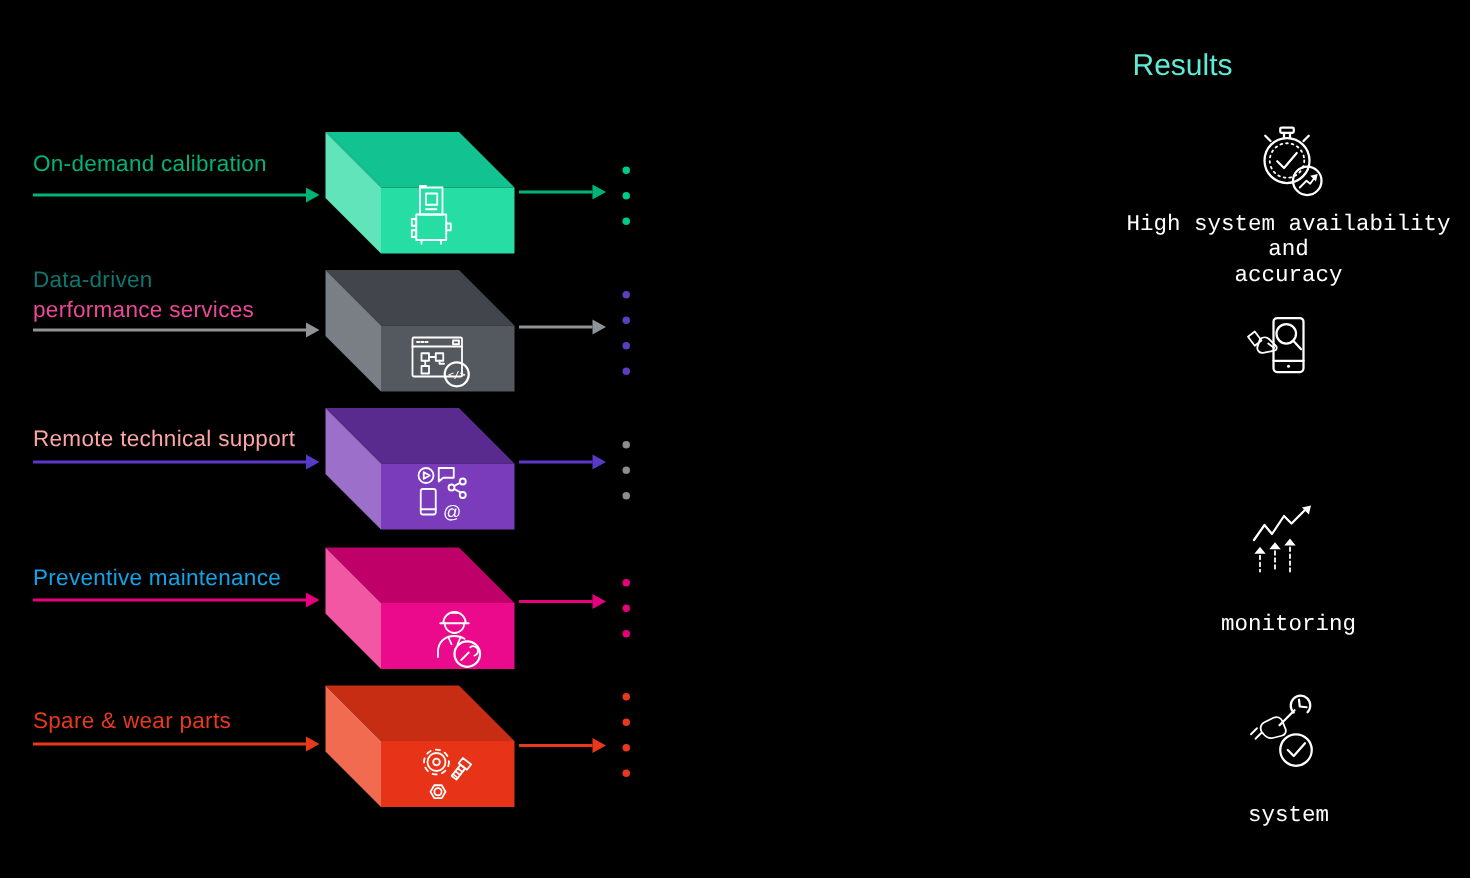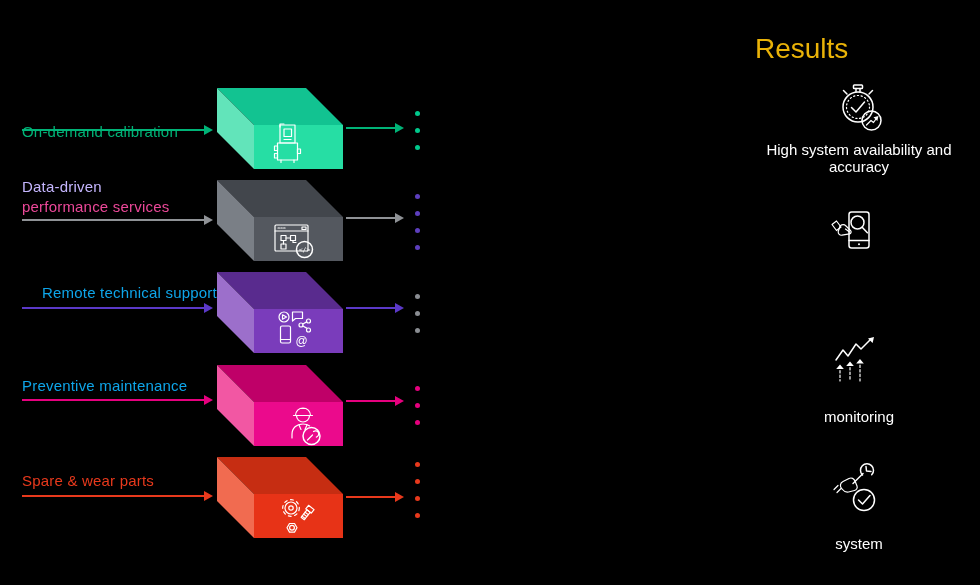--- a/index.html
+++ b/index.html
@@ -6,34 +6,34 @@
   #stage{position:relative;width:980px;height:585px;background:#000;overflow:hidden;
          font-family:"Liberation Sans", sans-serif;}
   .svc-label{position:absolute;left:22px;font-size:15px;line-height:20px;letter-spacing:.2px;}
   .hline{position:absolute;height:2px;}
   .ahead{position:absolute;width:0;height:0;border-top:5px solid transparent;
          border-bottom:5px solid transparent;border-left:9px solid #fff;}
   .dot{position:absolute;width:5px;height:5px;border-radius:50%;}
   .box-svg{position:absolute;}
   .icon-svg{position:absolute;}
   .icon-svg *{vector-effect:non-scaling-stroke;}
-  .results-title{position:absolute;left:755px;top:33px;color:#eab308;font-size:28px;}
+  .results-title{position:absolute;left:755px;top:33px;color:#5eead4;font-size:20px;}
   .caption{position:absolute;left:748px;width:222px;text-align:center;color:#fff;
-           font-size:15px;line-height:17px;}
+           font-size:15px;line-height:17px;font-family:Liberation Mono, monospace;}
   svg{display:block;}
   .stroke{fill:none;stroke:#fff;stroke-width:1.5;stroke-linecap:round;stroke-linejoin:round;}
   .thin{stroke-width:1.2;}
   .fillw{fill:#fff;stroke:none;}
 </style>
 </head>
 <body>
 
 <div id="stage">
 
-  <div class="svc-label" style="top:122px">
+  <div class="svc-label" style="top:100px">
     <span style="color: rgb(0, 179, 119);">On-demand calibration</span>
   </div>
   <div class="hline" style="left: 22px; top: 129px; width: 182px; background-color: rgb(0, 179, 119);"></div>
   <div class="ahead" style="left: 204px; top: 125px; border-left-color: rgb(0, 179, 119);"></div>
 
   <svg class="box-svg" style="left:216px;top:87px" width="128" height="83" viewBox="0 0 128 83">
     <polygon points="1,1 90,1 127,38 38,38" fill="#12c391"></polygon>
     <polygon points="1,1 38,38 38,82 1,45" fill="#62e4ba"></polygon>
     <polygon points="38,38 127,38 127,82 38,82" fill="#26dea4"></polygon>
   </svg>
@@ -49,21 +49,21 @@
     <path class="stroke thin" d="M11,39 v2.5 M24,39 v2.5"></path>
   </svg>
 
   <div class="hline" style="left: 346px; top: 127px; width: 49px; background-color: rgb(0, 179, 119);"></div>
   <div class="ahead" style="left: 395px; top: 123px; border-left-color: rgb(0, 179, 119);"></div>
   <span class="dot" style="left: 415px; top: 111px; background-color: rgb(0, 201, 140);"></span>
   <span class="dot" style="left: 415px; top: 128px; background-color: rgb(0, 201, 140);"></span>
   <span class="dot" style="left: 415px; top: 145px; background-color: rgb(0, 201, 140);"></span>
 
   <div class="svc-label" style="top:177px">
-    <span style="color: #c4b5fd;">Data-driven</span><br>
+    <span style="color: #0f766e;">Data-driven</span><br>
     <span style="color: #ec4899;">performance services</span>
   </div>
   <div class="hline" style="left: 22px; top: 219px; width: 182px; background-color: rgb(143, 146, 150);"></div>
   <div class="ahead" style="left: 204px; top: 215px; border-left-color: rgb(143, 146, 150);"></div>
 
   <svg class="box-svg" style="left:216px;top:179px" width="128" height="83" viewBox="0 0 128 83">
     <polygon points="1,1 90,1 127,38 38,38" fill="#42464c"></polygon>
     <polygon points="1,1 38,38 38,82 1,45" fill="#7a7f86"></polygon>
     <polygon points="38,38 127,38 127,82 38,82" fill="#54585f"></polygon>
   </svg>
@@ -81,21 +81,21 @@
   </svg>
 
   <div class="hline" style="left: 346px; top: 217px; width: 49px; background-color: rgb(143, 146, 150);"></div>
   <div class="ahead" style="left: 395px; top: 213px; border-left-color: rgb(143, 146, 150);"></div>
   <span class="dot" style="left: 415px; top: 194px; background-color: rgb(93, 63, 190);"></span>
   <span class="dot" style="left: 415px; top: 211px; background-color: rgb(93, 63, 190);"></span>
   <span class="dot" style="left: 415px; top: 228px; background-color: rgb(93, 63, 190);"></span>
   <span class="dot" style="left: 415px; top: 245px; background-color: rgb(93, 63, 190);"></span>
 
   <div class="svc-label" style="top:283px">
-    <span style="color: #0ea5e9; margin-left: 20px;">Remote technical support</span>
+    <span style="color: #fca5a5;">Remote technical support</span>
   </div>
   <div class="hline" style="left: 22px; top: 307px; width: 182px; background-color: rgb(91, 57, 200);"></div>
   <div class="ahead" style="left: 204px; top: 303px; border-left-color: rgb(91, 57, 200);"></div>
 
   <svg class="box-svg" style="left:216px;top:271px" width="128" height="83" viewBox="0 0 128 83">
     <polygon points="1,1 90,1 127,38 38,38" fill="#592b8e"></polygon>
     <polygon points="1,1 38,38 38,82 1,45" fill="#9c6fcb"></polygon>
     <polygon points="38,38 127,38 127,82 38,82" fill="#7a3cbb"></polygon>
   </svg>
   <svg class="icon-svg" style="left:275px;top:309px" width="44" height="42" viewBox="0 0 44 42">

